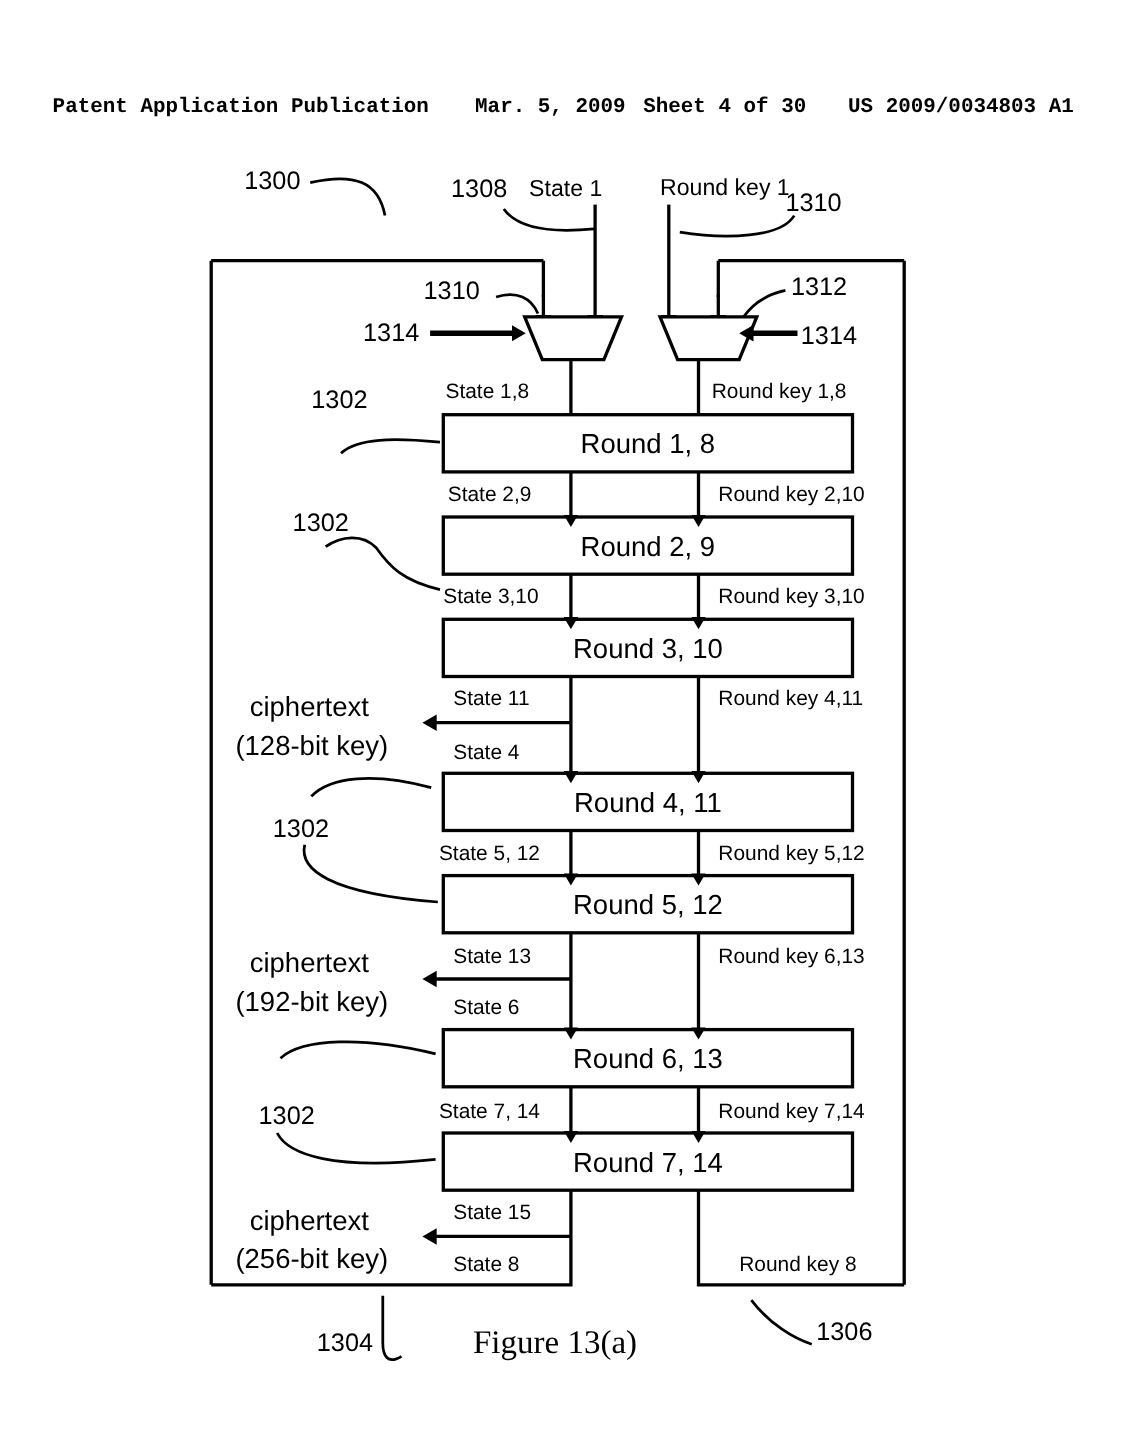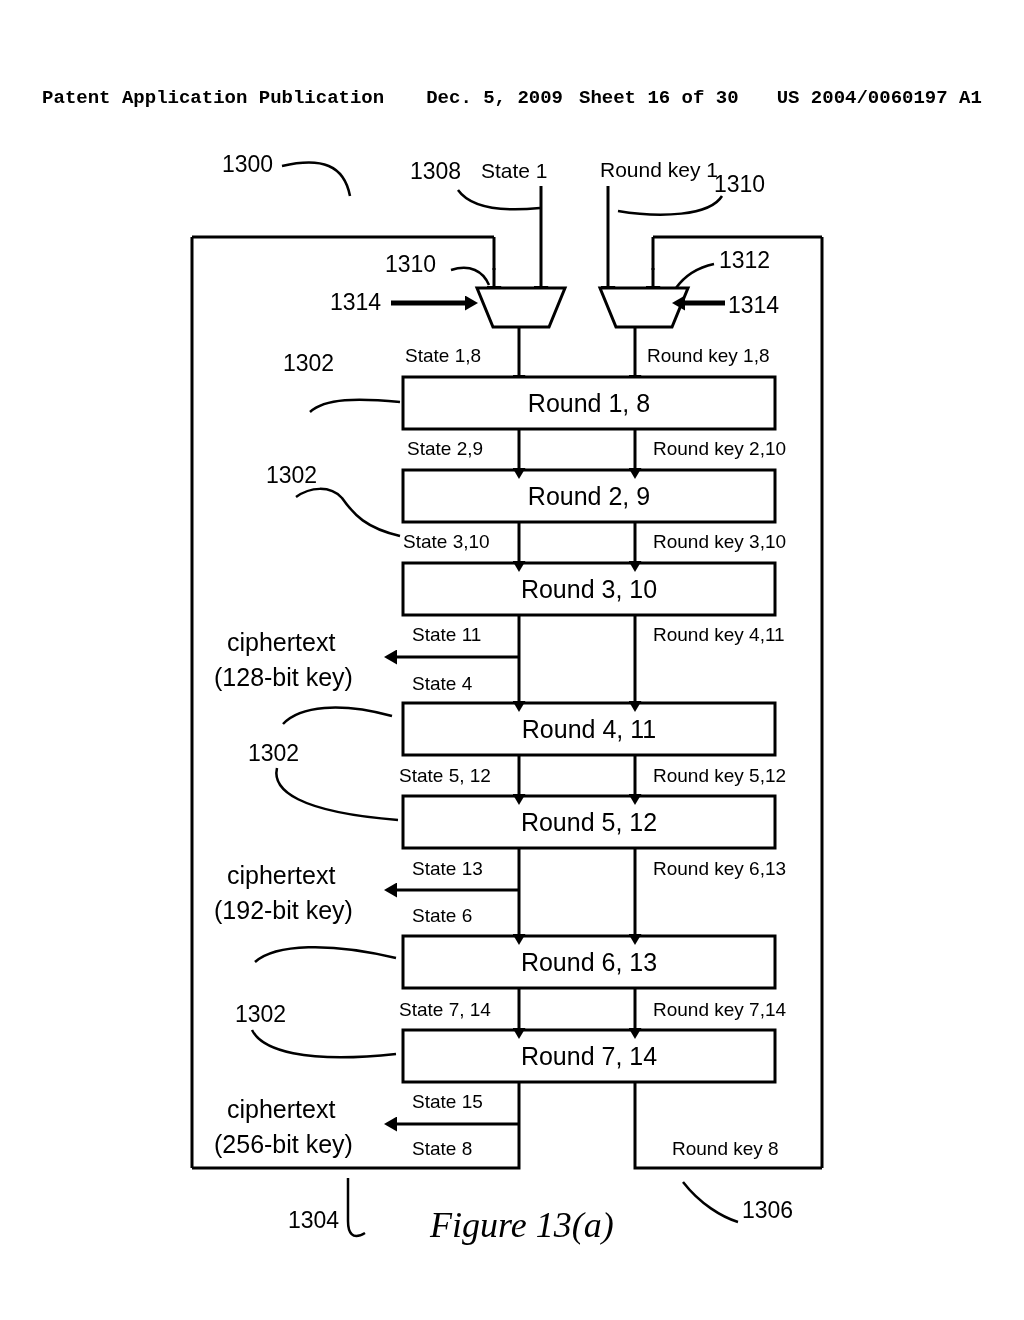--- a/index.html
+++ b/index.html
@@ -52,32 +52,31 @@
     fill: #000;
   }
   .t-round   { font-size: 25px; }
   .t-sig     { font-size: 19px; }
   .t-ref     { font-size: 23px; }
   .t-cipher  { font-size: 25px; }
   .t-io      { font-size: 21px; }
   .cap {
     position: absolute;
     font-family: "Liberation Serif", serif;
-    font-size: 36px;
+    font-size: 30px;
     white-space: nowrap;
-    font-style: italic;
   }
 </style>
 </head>
 <body>
 
 <div class="page">
 
   <div class="hdr">
-    <span>Patent Application Publication</span><span class="gapA"></span><span>Dec. 5, 2009</span><span class="gapB"></span><span>Sheet 16 of 30</span><span class="gapC"></span><span>US 2004/0060197 A1</span>
+    <span>Patent Application Publication</span><span class="gapA"></span><span>Mar. 5, 2009</span><span class="gapB"></span><span>Sheet 4 of 30</span><span class="gapC"></span><span>US 2009/0034803 A1</span>
   </div>
 
   <svg class="fig" viewBox="0 0 1024 1320">
     <defs>
       <marker id="ah" markerWidth="11" markerHeight="13" refX="1" refY="6.5" orient="auto" markerUnits="userSpaceOnUse">
         <path d="M0,0 L11,6.5 L0,13 Z" fill="#000"></path>
       </marker>
       <marker id="ahL" markerWidth="13" markerHeight="15" refX="1" refY="7.5" orient="auto" markerUnits="userSpaceOnUse">
         <path d="M0,0 L13,7.5 L0,15 Z" fill="#000"></path>
       </marker>

